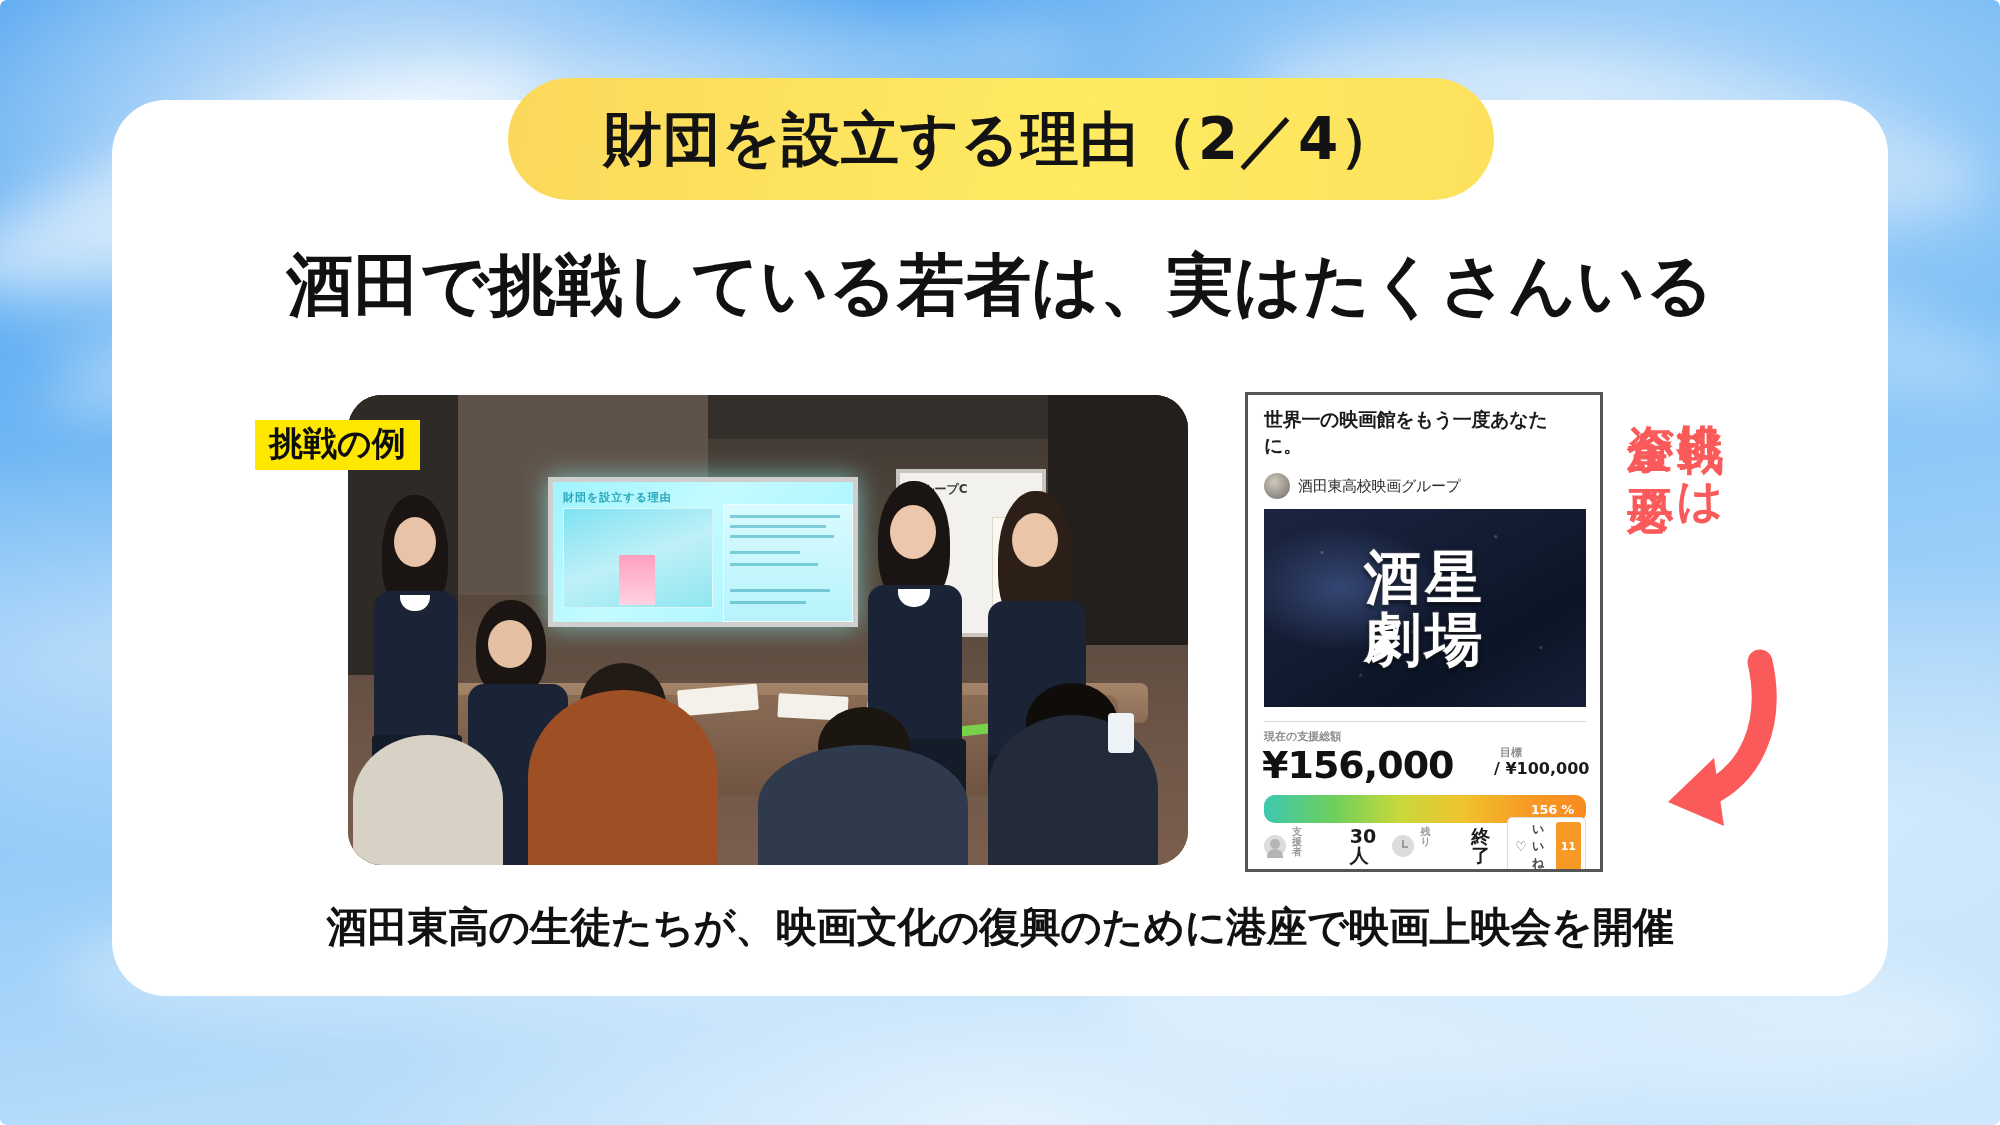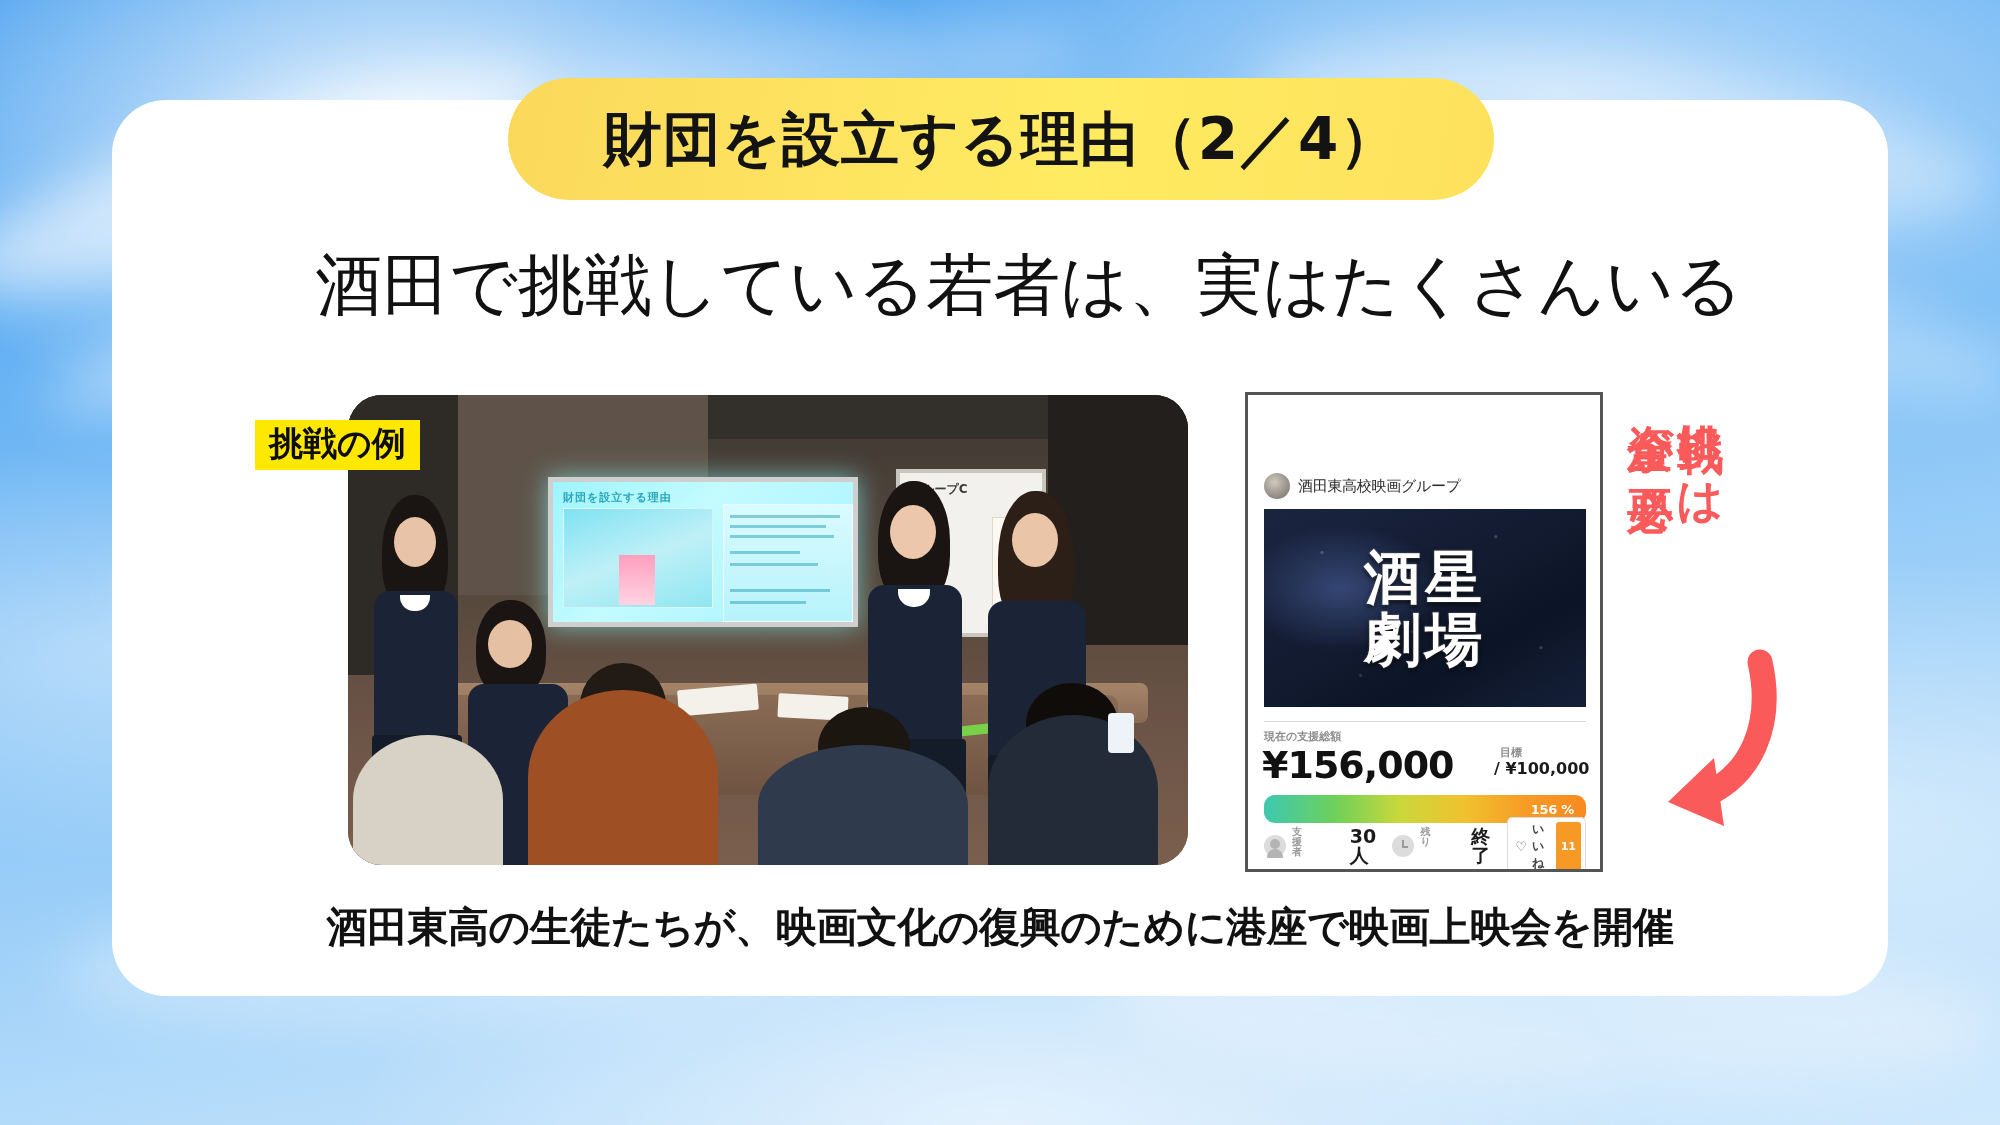--- a/index.html
+++ b/index.html
@@ -16,20 +16,21 @@
     position: relative;
     width: 2000px;
     height: 1125px;
     background:
       radial-gradient(ellipse 900px 500px at 20% 12%, rgba(255,255,255,0.85) 0%, rgba(255,255,255,0.0) 62%),
       radial-gradient(ellipse 1100px 420px at 78% 8%, rgba(255,255,255,0.55) 0%, rgba(255,255,255,0.0) 65%),
       radial-gradient(ellipse 700px 300px at 6%  58%, rgba(255,255,255,0.42) 0%, rgba(255,255,255,0.0) 70%),
       radial-gradient(ellipse 800px 360px at 92% 72%, rgba(255,255,255,0.40) 0%, rgba(255,255,255,0.0) 70%),
       radial-gradient(ellipse 900px 380px at 50% 100%, rgba(255,255,255,0.55) 0%, rgba(255,255,255,0.0) 72%),
       linear-gradient(170deg, #49a0ef 0%, #63b0f3 22%, #8cc7f7 52%, #b6dcfa 78%, #cfe8fc 100%);
+    border-radius: 7px;
   }
   .cloud-wisp {
     position: absolute;
     background: rgba(255,255,255,0.55);
     filter: blur(26px);
     border-radius: 50%;
     pointer-events: none;
   }
   .w1 { left: -60px;  top: 120px; width: 620px; height: 120px; transform: rotate(-18deg); }
   .w2 { left: 40px;   top: 300px; width: 520px; height: 90px;  transform: rotate(-12deg); opacity: .7; }
@@ -75,26 +76,25 @@
   }
 
   
   #headline {
     position: absolute;
     left: 112px;
     top: 248px;
     width: 1776px;
     text-align: center;
     font-size: 67px;
-    font-weight: 400;
+    font-weight: 700;
     color: #111111;
     letter-spacing: 0px;
     line-height: 1.12;
     z-index: 4;
-    margin-left: 29px;
   }
 
   
   #photo {
     position: absolute;
     left: 348px;
     top: 395px;
     width: 840px;
     height: 470px;
     border-radius: 34px;
@@ -431,20 +431,21 @@
     <div class="a3-h"></div>
     <div class="aud a3"></div>
     <div class="phone"></div>
   </div>
 
   <div id="example-badge">
     <span class="badge-text">挑戦の例</span>
   </div>
 
   <div id="cf-card">
+    <div id="cf-title">世界一の映画館をもう一度あなたに。</div>
 
     <div id="cf-author-row">
       <div id="cf-avatar"></div>
       <span id="cf-author">酒田東高校映画グループ</span>
     </div>
 
     <div id="cf-poster">
       <span class="poster-line l1">酒星</span>
       <span class="poster-line l2">劇場</span>
     </div>

